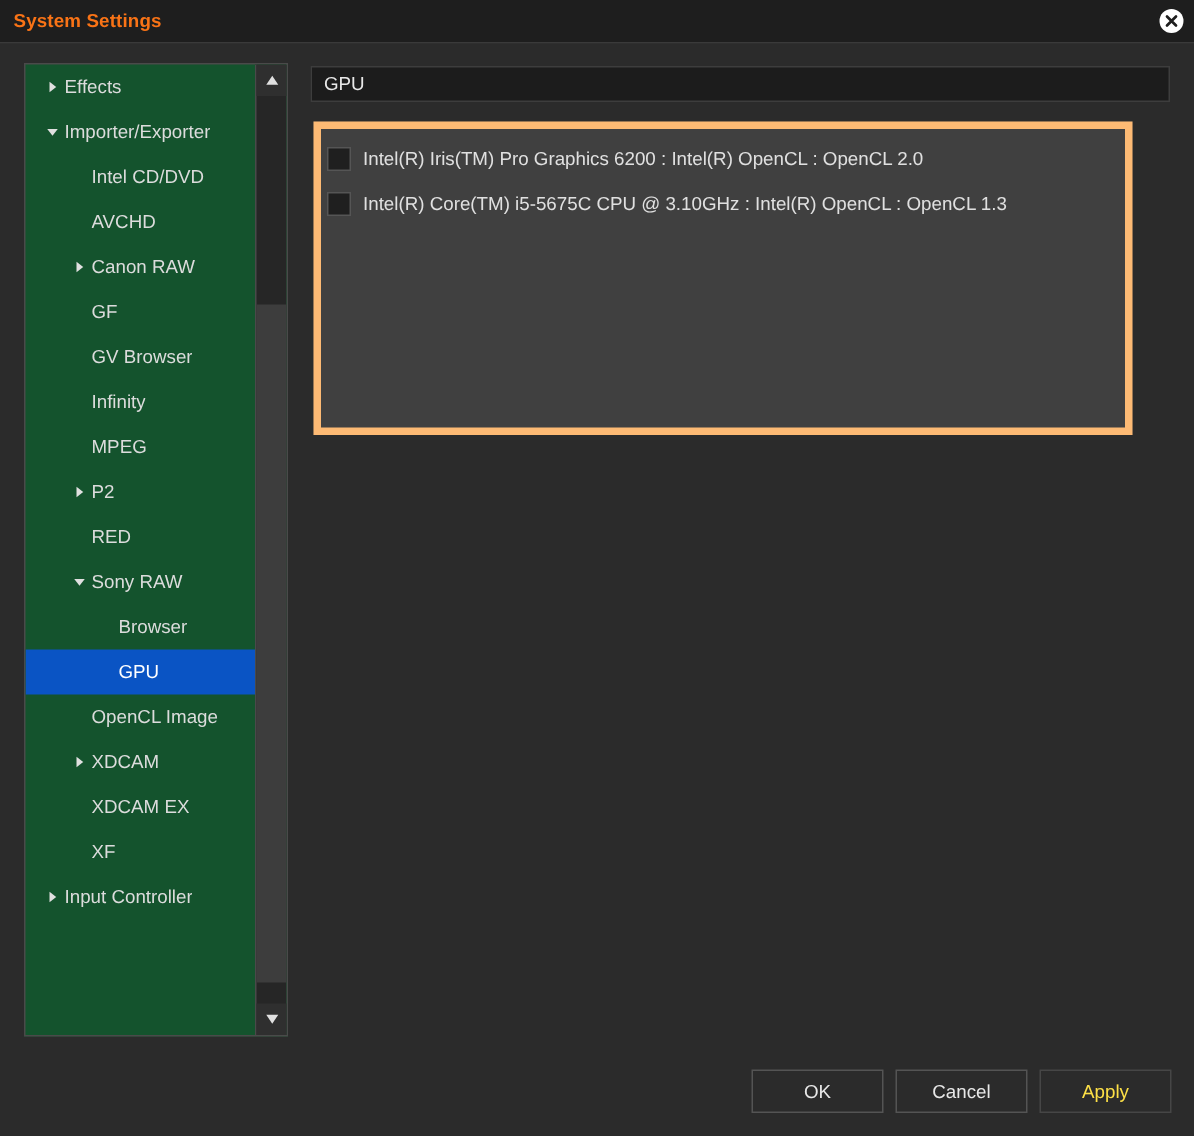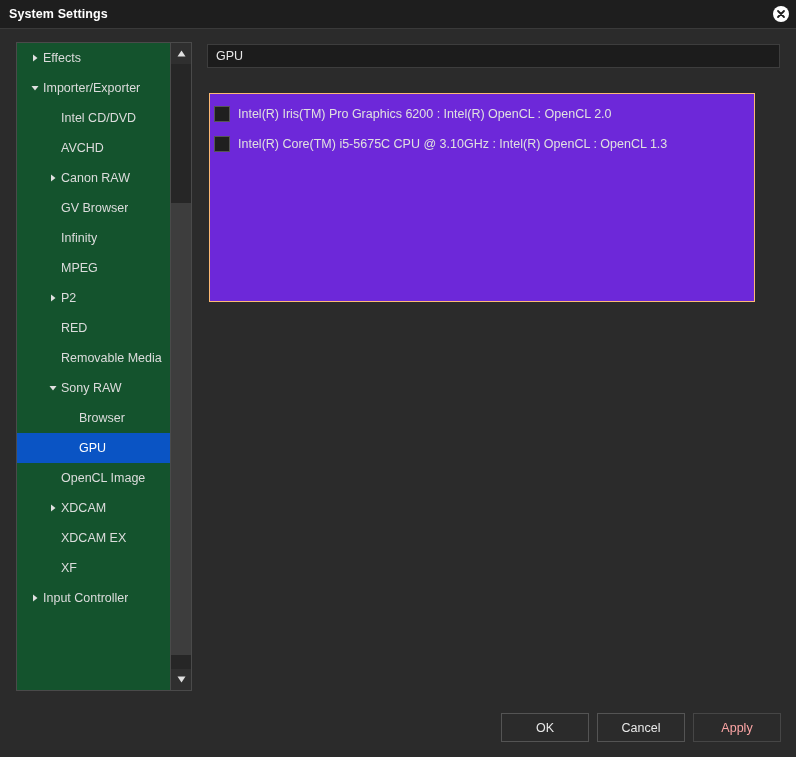--- a/index.html
+++ b/index.html
@@ -24,21 +24,21 @@
     height: 28px;
     background: #1e1e1e;
     border-bottom: 1px solid #3a3a3a;
     display: flex;
     align-items: center;
   }
   #titlebar .title-text {
     margin-left: 9px;
     font-size: 12.5px;
     font-weight: bold;
-    color: #ffffff;
+    color: #f97316;
     letter-spacing: 0.1px;
   }
   #close-btn {
     position: absolute;
     right: 7px;
     top: 6px;
     width: 16px;
     height: 16px;
     border-radius: 50%;
     background: #ffffff;
@@ -150,25 +150,25 @@
   }
   #content-header .hdr-text {
     margin-left: 8px;
     font-size: 12.5px;
     color: #e8e8e8;
   }
 
   #gpu-listbox {
     position: absolute;
     left: 209px;
-    top: 93px;
+    top: 81px;
     width: 546px;
     height: 209px;
-    background: #6d28d9;
-    border: 1px solid #fdba74;
+    background: #404040;
+    border: 5px solid #fdba74;
     box-sizing: border-box;
     padding-top: 5px;
   }
   .gpu-row {
     height: 30px;
     display: flex;
     align-items: center;
     padding-left: 4px;
     cursor: default;
   }
@@ -206,21 +206,21 @@
     color: #e8e8e8;
     font-size: 12.5px;
     font-family: "Liberation Sans", sans-serif;
     display: flex;
     align-items: center;
     justify-content: center;
     cursor: pointer;
     padding: 12px;
   }
   .dlg-btn.disabled {
-    color: #fca5a5;
+    color: #fde047;
     border-color: #464646;
     cursor: default;
   }
   #btn-ok     { left: 501px; width: 88px; }
   #btn-cancel { left: 597px; width: 88px; text-align: center; }
   #btn-apply  { left: 693px; width: 88px; }
 </style>
 </head>
 <body>
 
@@ -268,20 +268,25 @@
         <span class="tw">
           <svg width="8" height="8" viewBox="0 0 8 8">
             <path d="M2 0.5 L6.5 4 L2 7.5 Z" fill="#e0e0e0"></path>
           </svg>
         </span>
         <span class="tree-label">Canon RAW</span>
       </div>
       <div class="tree-item lvl1">
         <span class="tree-indent"></span>
         <span class="tw"></span>
+        <span class="tree-label">GF</span>
+      </div>
+      <div class="tree-item lvl1">
+        <span class="tree-indent"></span>
+        <span class="tw"></span>
         <span class="tree-label">GV Browser</span>
       </div>
       <div class="tree-item lvl1">
         <span class="tree-indent"></span>
         <span class="tw"></span>
         <span class="tree-label">Infinity</span>
       </div>
       <div class="tree-item lvl1">
         <span class="tree-indent"></span>
         <span class="tw"></span>
@@ -293,25 +298,20 @@
           <svg width="8" height="8" viewBox="0 0 8 8">
             <path d="M2 0.5 L6.5 4 L2 7.5 Z" fill="#e0e0e0"></path>
           </svg>
         </span>
         <span class="tree-label">P2</span>
       </div>
       <div class="tree-item lvl1">
         <span class="tree-indent"></span>
         <span class="tw"></span>
         <span class="tree-label">RED</span>
-      </div>
-      <div class="tree-item lvl1">
-        <span class="tree-indent"></span>
-        <span class="tw"></span>
-        <span class="tree-label">Removable Media</span>
       </div>
       <div class="tree-item lvl1">
         <span class="tree-indent"></span>
         <span class="tw">
           <svg width="8" height="8" viewBox="0 0 8 8">
             <path d="M0.5 2 L7.5 2 L4 6.5 Z" fill="#e0e0e0"></path>
           </svg>
         </span>
         <span class="tree-label">Sony RAW</span>
       </div>

